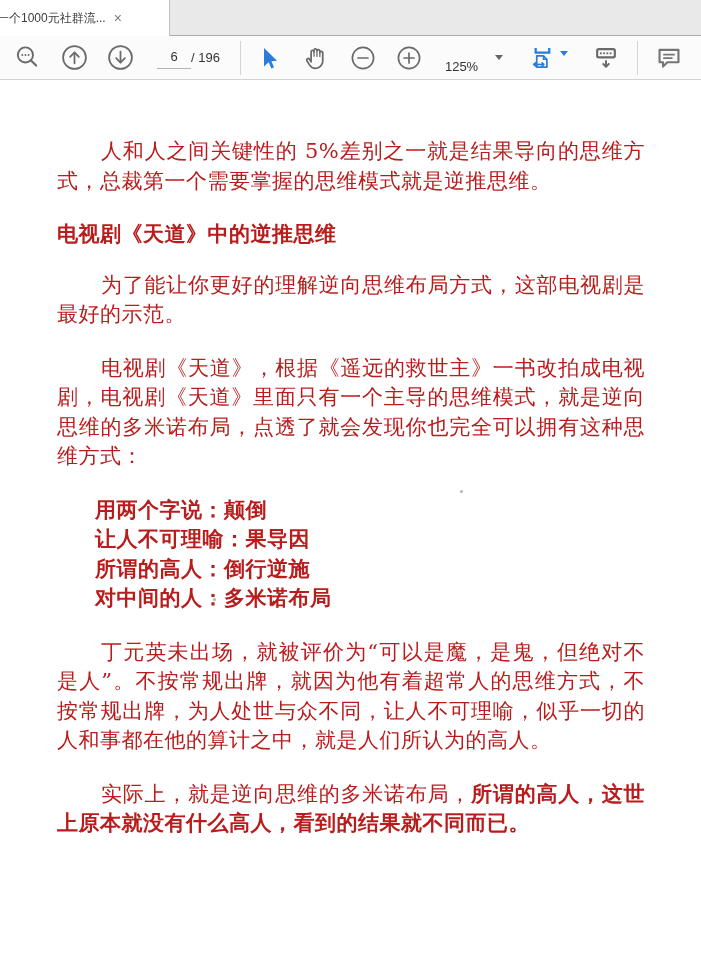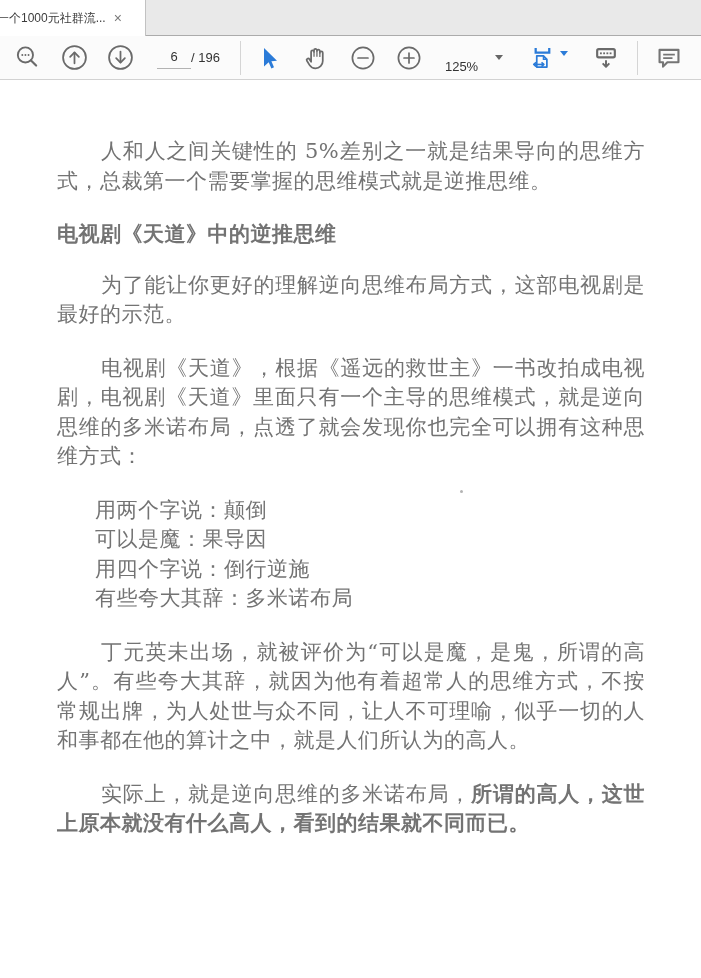--- a/index.html
+++ b/index.html
@@ -6,21 +6,21 @@
   body{
     width:701px;height:978px;overflow:hidden;background:#fff;
     font-family:"Liberation Sans",sans-serif;position:relative;
   }
   
   .tabstrip{
     position:relative;height:36px;background:#e9e9e9;
     border-bottom:1px solid #ababab;box-sizing:border-box;
   }
   .tab{
-    position:absolute;left:0;top:0;width:146px;height:36px;background:#fff;
+    position:absolute;left:0;top:0;width:170px;height:36px;background:#fff;
     border-right:1px solid #c2c2c2;box-sizing:border-box;
     display:flex;align-items:center;overflow:hidden;
   }
   .tab-title{
     font-size:12px;color:#3c3c3c;white-space:nowrap;
     margin-left:-3px;flex:0 0 auto;
   }
   .tab-close{
     margin-left:8px;font-size:14px;color:#7a7a7a;line-height:1;
     cursor:default;flex:0 0 auto;
@@ -49,32 +49,32 @@
     display:inline-block;
   }
   .caret.blue{border-top-color:#2b7bd8;}
   
   .docarea{
     position:relative;height:897px;background:#ffffff;overflow:hidden;
   }
   .pagecontent{
     padding:57px 56px 0 57px;
     font-family:"DejaVu Serif","Liberation Serif",serif;
-    font-size:21px;line-height:29.5px;color:#737373;
+    font-size:21px;line-height:29.5px;color:#b91c1c;
     letter-spacing:0.5px;text-align:justify;
   }
   .para{margin:0 0 24px 0;text-indent:44px;}
   .doc-heading{
     margin:16px 0 21px 0;font-weight:700;
     font-family:"DejaVu Sans","Liberation Sans",sans-serif;
     font-size:21px;
   }
   .bold-list{margin:0 0 24px 0;padding-left:38px;}
   .bold-list div{
-    font-weight:400;
+    font-weight:700;
     font-family:"DejaVu Sans","Liberation Sans",sans-serif;
   }
   .bold{
     font-weight:700;
     font-family:"DejaVu Sans","Liberation Sans",sans-serif;
   }
   .speck{
     position:absolute;width:3px;height:3px;border-radius:50%;
     background:#8a8a8a;opacity:.65;
   }
@@ -199,27 +199,27 @@
     <p class="para">人和人之间关键性的 5%差别之一就是结果导向的思维方式，总裁第一个需要掌握的思维模式就是逆推思维。</p>
 
     <div class="doc-heading">电视剧《天道》中的逆推思维</div>
 
     <p class="para">为了能让你更好的理解逆向思维布局方式，这部电视剧是最好的示范。</p>
 
     <p class="para">电视剧《天道》，根据《遥远的救世主》一书改拍成电视剧，电视剧《天道》里面只有一个主导的思维模式，就是逆向思维的多米诺布局，点透了就会发现你也完全可以拥有这种思维方式：</p>
 
     <div class="bold-list">
       <div>用两个字说：颠倒</div>
-      <div>可以是魔：果导因</div>
-      <div>用四个字说：倒行逆施</div>
-      <div>有些夸大其辞：多米诺布局</div>
+      <div>让人不可理喻：果导因</div>
+      <div>所谓的高人：倒行逆施</div>
+      <div>对中间的人：多米诺布局</div>
     </div>
 
 
-    <p class="para">丁元英未出场，就被评价为“可以是魔，是鬼，所谓的高人”。有些夸大其辞，就因为他有着超常人的思维方式，不按常规出牌，为人处世与众不同，让人不可理喻，似乎一切的人和事都在他的算计之中，就是人们所认为的高人。</p>
+    <p class="para">丁元英未出场，就被评价为“可以是魔，是鬼，但绝对不是人”。不按常规出牌，就因为他有着超常人的思维方式，不按常规出牌，为人处世与众不同，让人不可理喻，似乎一切的人和事都在他的算计之中，就是人们所认为的高人。</p>
 
     <p class="para"><span>实际上，就是逆向思维的多米诺布局，</span><span class="bold">所谓的高人，这世上原本就没有什么高人，看到的结果就不同而已。</span></p>
 
     <p class="para"></p>
 
   </div>
 
   <div class="speck" style="left:460px;top:410px"></div>
   <div class="speck" style="left:213px;top:518px"></div>
   <div class="speck" style="left:116px;top:636px"></div>

